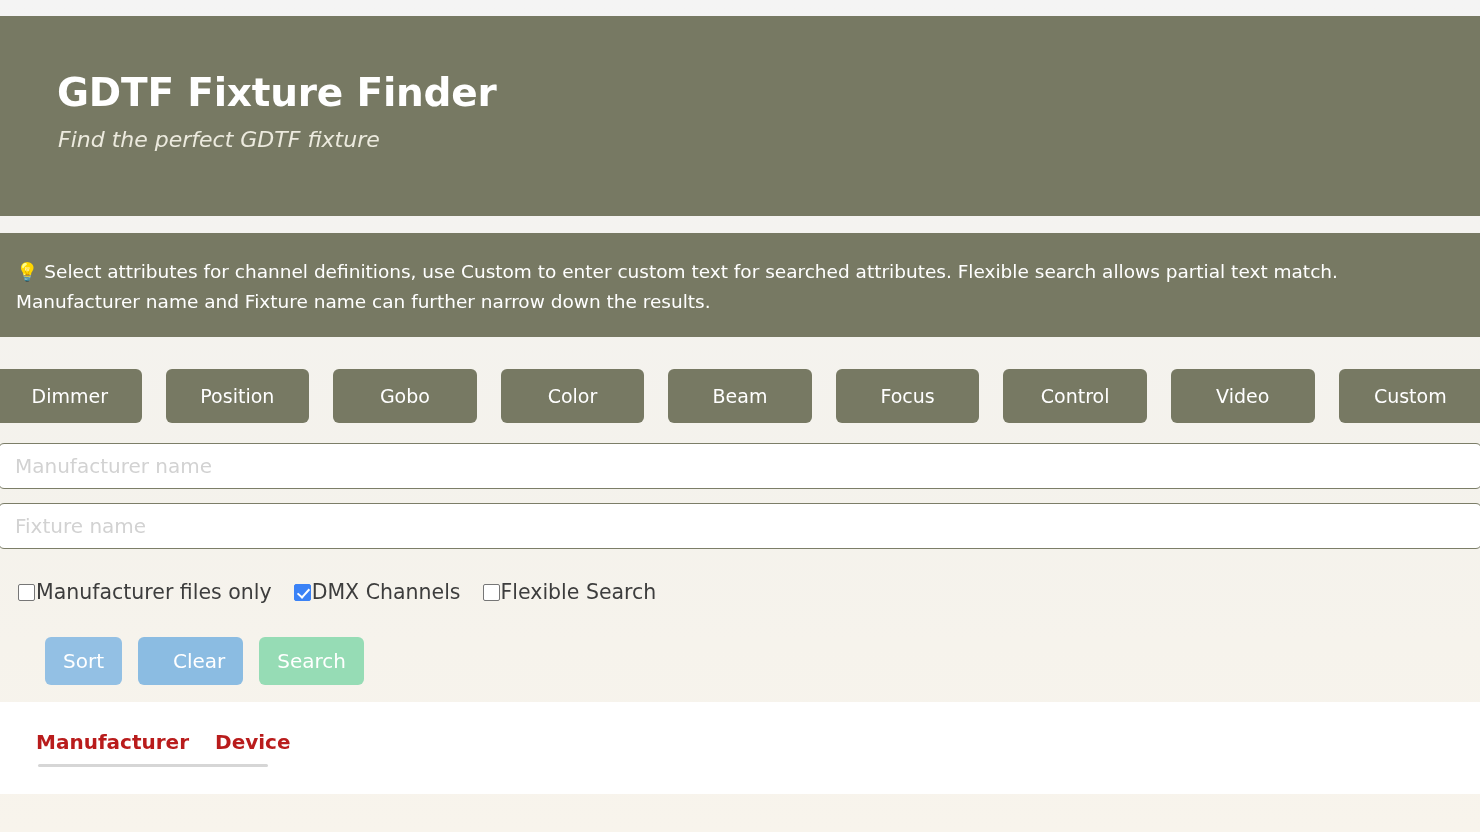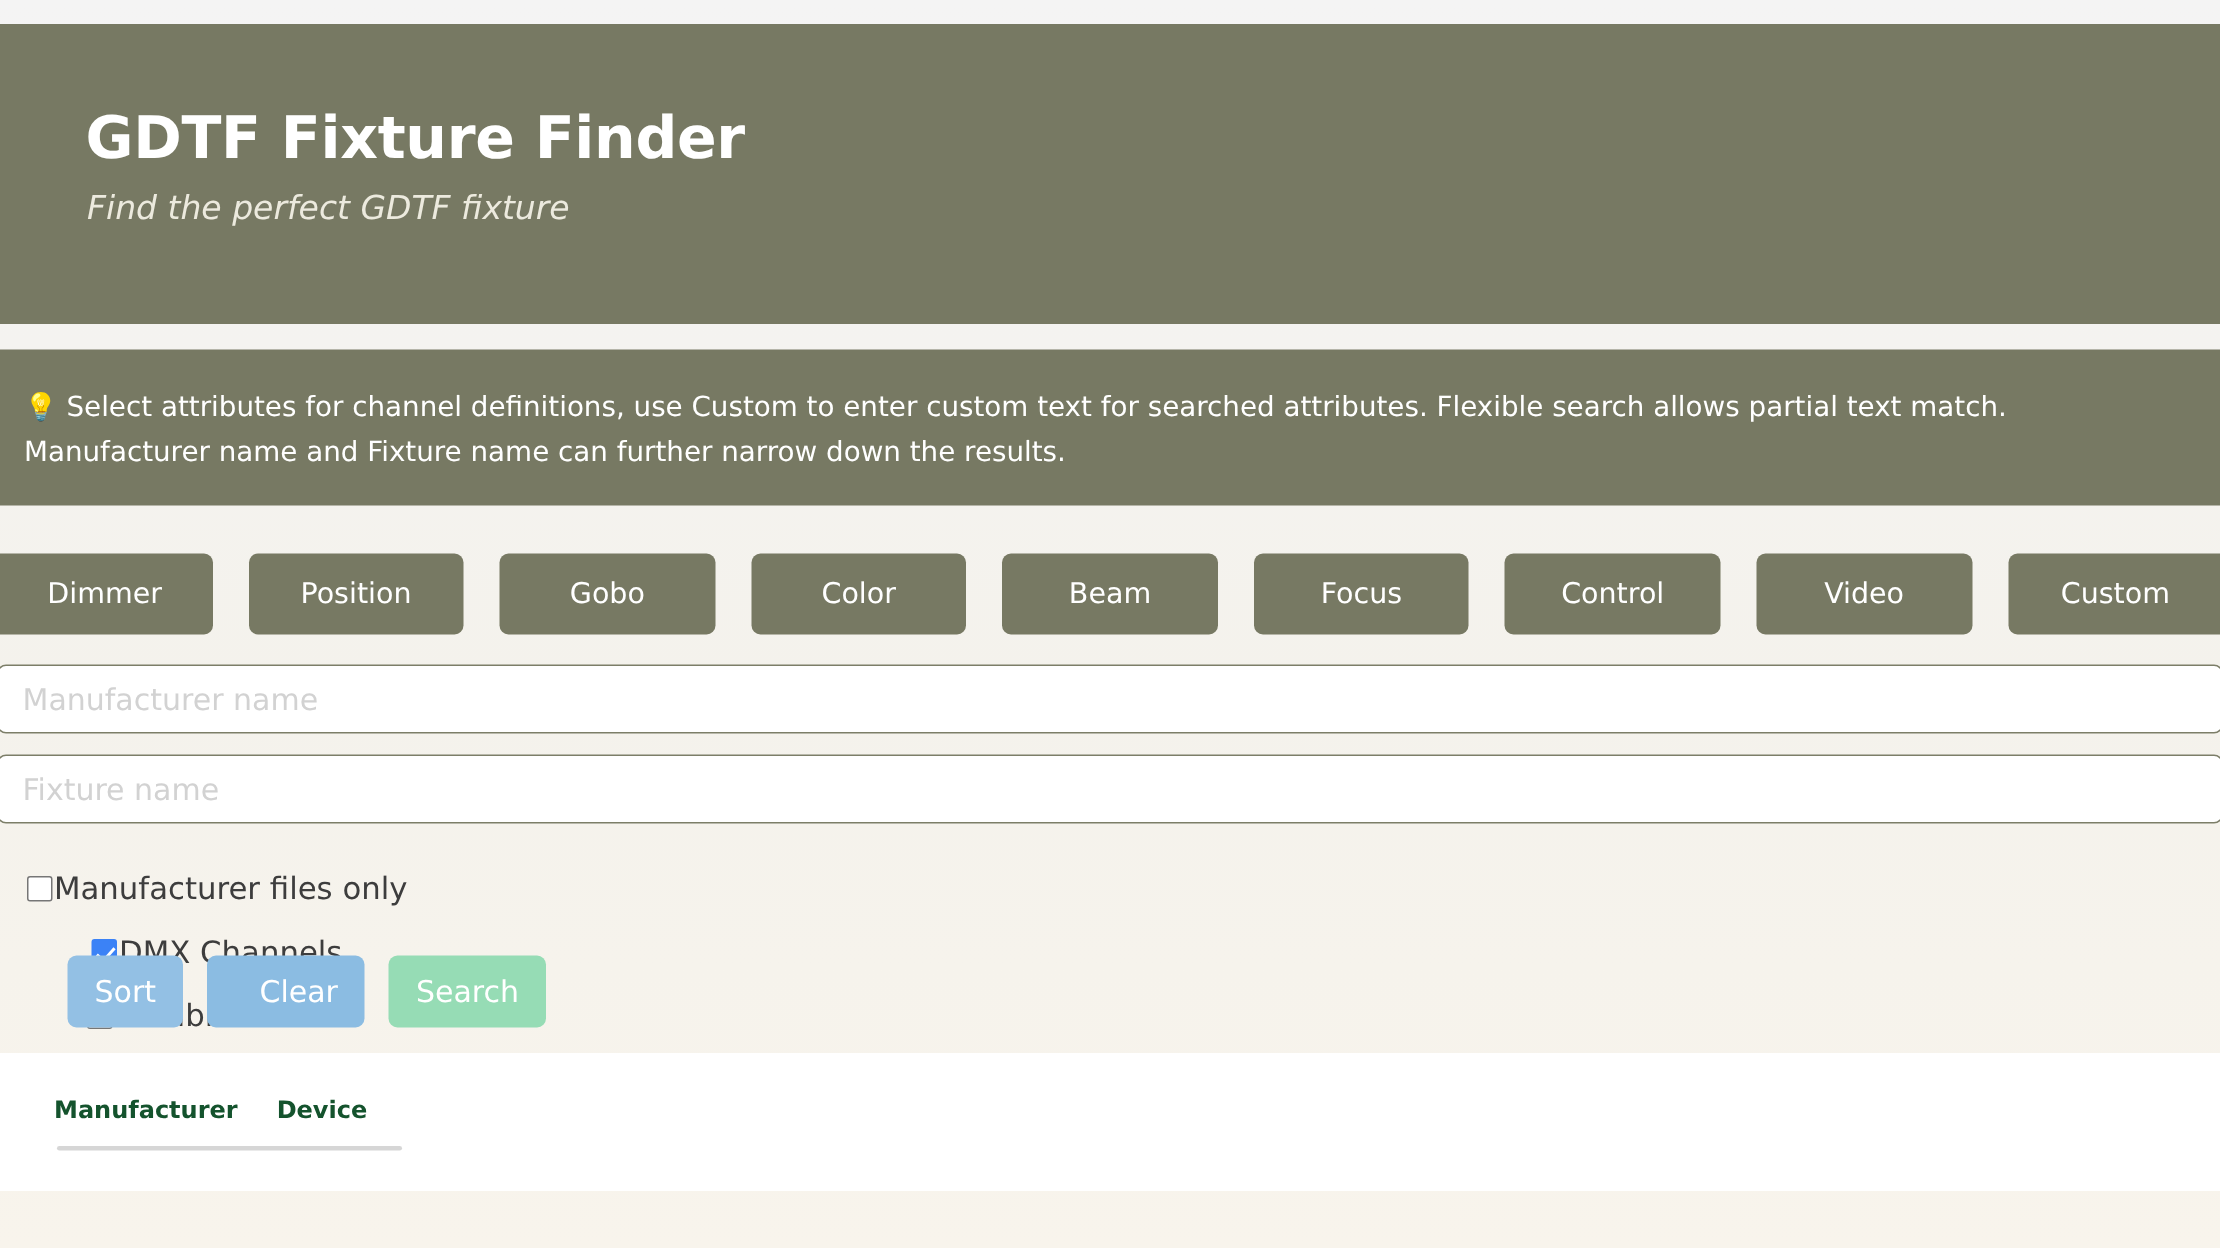--- a/index.html
+++ b/index.html
@@ -120,21 +120,20 @@
   #field-fixture      { top: 503px; }
 
   
   .check-row {
     position: absolute;
     left: 18px;
     top: 582px;
     display: flex;
     align-items: center;
     gap: 22px;
-    flex-direction: column;
   }
   .check-item {
     display: flex;
     align-items: center;
     gap: 1px;
     cursor: pointer;
   }
   .cbox {
     width: 17px;
     height: 17px;
@@ -197,23 +196,23 @@
     border-radius: 0 0 12px 12px;
   }
   .tabs {
     position: absolute;
     left: 50px;
     top: 28px;
     display: flex;
     gap: 26px;
   }
   .tab {
-    font-size: 16px;
+    font-size: 20px;
     font-weight: bold;
-    color: #14532d;
+    color: #b91c1c;
     cursor: pointer;
     white-space: nowrap;
     padding-bottom: 4px;
   }
   .tab-underline {
     position: absolute;
     left: 38px;
     top: 764px;
     width: 230px;
     height: 3px;

